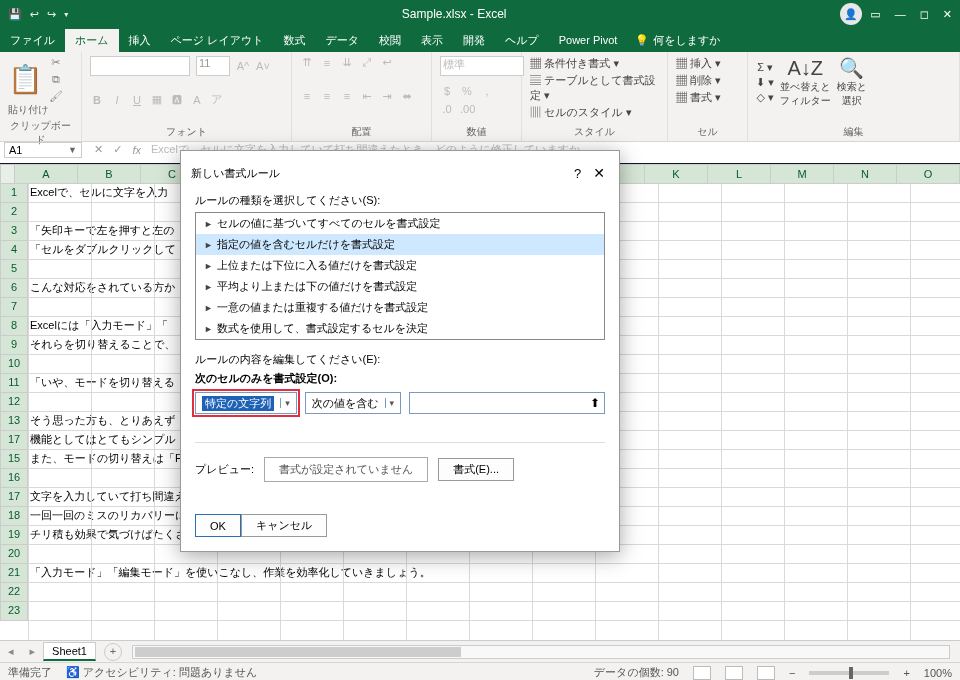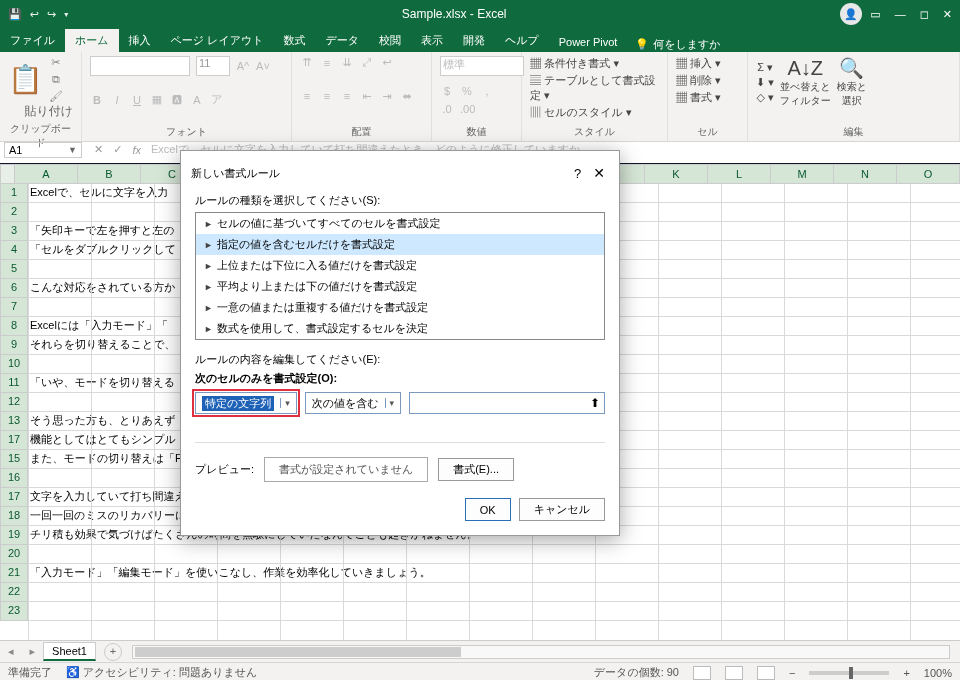--- a/index.html
+++ b/index.html
@@ -3,21 +3,21 @@
 <meta charset="utf-8">
 <style>
 *{box-sizing:border-box;margin:0;padding:0;font-family:"Meiryo UI","Segoe UI",sans-serif;font-size:11px}
 body{background:#fff;width:960px;height:680px;overflow:hidden;position:relative}
 .titlebar{height:28px;background:#0f6b3d;color:#fff;display:flex;align-items:center;padding:0 8px}
 .titlebar .qat{display:flex;gap:8px;align-items:center}
 .titlebar .qat span{opacity:.9}
 .titlebar .title{flex:1;text-align:center;font-size:12px}
 .titlebar .winbtns{display:flex;gap:14px;align-items:center}
 .titlebar .avatar{width:22px;height:22px;border-radius:50%;background:#e8e8e8;display:flex;align-items:center;justify-content:center;color:#666;margin-right:8px}
-.tabs{height:24px;background:#0f6b3d;display:flex;align-items:flex-end;color:#fff}
+.tabs{height:24px;background:#0f6b3d;display:flex;align-items:center;color:#fff}
 .tabs .tab{padding:4px 10px;cursor:pointer}
 .tabs .tab.active{background:#f3f2f1;color:#0f6b3d}
 .tabs .tell{margin-left:8px;display:flex;align-items:center;gap:4px}
 .ribbon{height:90px;background:#f3f2f1;border-bottom:1px solid #d6d6d6;display:flex}
 .rgroup{border-right:1px solid #e1e1e1;padding:4px 8px 2px;display:flex;flex-direction:column;justify-content:space-between}
 .rgroup .glabel{text-align:center;color:#666;font-size:10px;padding-top:2px}
 .rbtns{display:flex;gap:6px;align-items:center;flex-wrap:wrap;color:#888}
 .rbtns .big{font-size:28px;color:#6a9e6a}
 .rbtns span{min-width:14px;text-align:center}
 .ribbon select,.ribbon .combo{height:20px;border:1px solid #ccc;background:#fff;font-size:11px;padding:0 2px;color:#999}
@@ -62,21 +62,21 @@
 .combo2{border:1px solid #7a9ac0;height:22px;display:flex;align-items:center;padding:0 2px 0 6px;background:#fff}
 .combo2 .dd{border-left:1px solid #7a9ac0;padding:0 4px;margin-left:6px;font-size:9px;color:#555}
 .combo2.hl{outline:2px solid #e03040;outline-offset:1px}
 .combo2.hl .val{background:#1e62b8;color:#fff;padding:0 3px}
 .txtin{flex:1;border:1px solid #7a9ac0;height:22px;display:flex;align-items:center;justify-content:flex-end;padding:0 4px}
 .txtin .ic{font-size:12px}
 .preview-row{display:flex;align-items:center;gap:10px;margin-top:28px;border-top:1px solid #ddd;padding-top:14px}
 .preview-box{border:1px solid #aaa;padding:4px 14px;color:#555}
 .btn{border:1px solid #999;background:#fdfdfd;padding:3px 14px;cursor:pointer}
 .btn.primary{border-color:#2a6fb5}
-.dlg-foot{display:flex;justify-content:flex-end;gap:8px;margin-top:16px}
+.dlg-foot{display:flex;margin-top:32px}
 .vline{position:absolute;top:20px;bottom:0;width:1px;background:#d9d9d9}
 </style>
 </head>
 <body>
 
 <div class="titlebar">
   <div class="qat">
     <span>💾</span>
     <span>↩</span>
     <span>↪</span>
@@ -113,21 +113,21 @@
 <div class="ribbon">
   <div class="rgroup" style="width:82px">
     <div class="rbtns">
         <span class="big">📋</span>
       <div style="display:flex;flex-direction:column;gap:4px">
         <span>✂</span>
         <span>⧉</span>
         <span>🖌</span>
       </div>
     </div>
-    <div style="text-align:right;font-size:12px;color:#666">貼り付け</div>
+    <div style="text-align:left;font-size:10px;color:#666">貼り付け</div>
     <div class="glabel">クリップボード</div>
   </div>
   <div class="rgroup" style="width:210px">
     <div class="rbtns disabled">
       <div class="combo" style="width:100px"></div>
       <div class="combo" style="width:34px">11</div>
       <span>A^</span>
       <span>A˅</span>
     </div>
     <div class="rbtns disabled">

